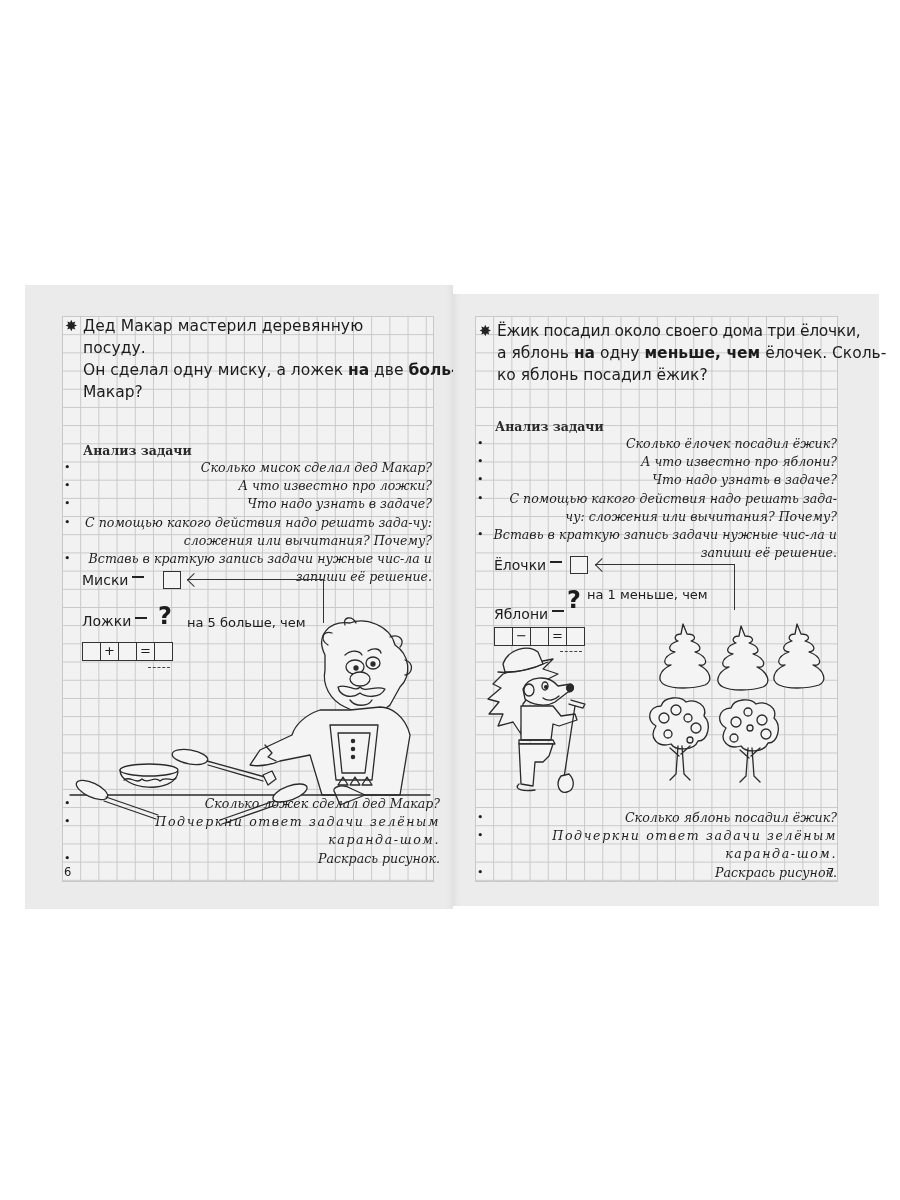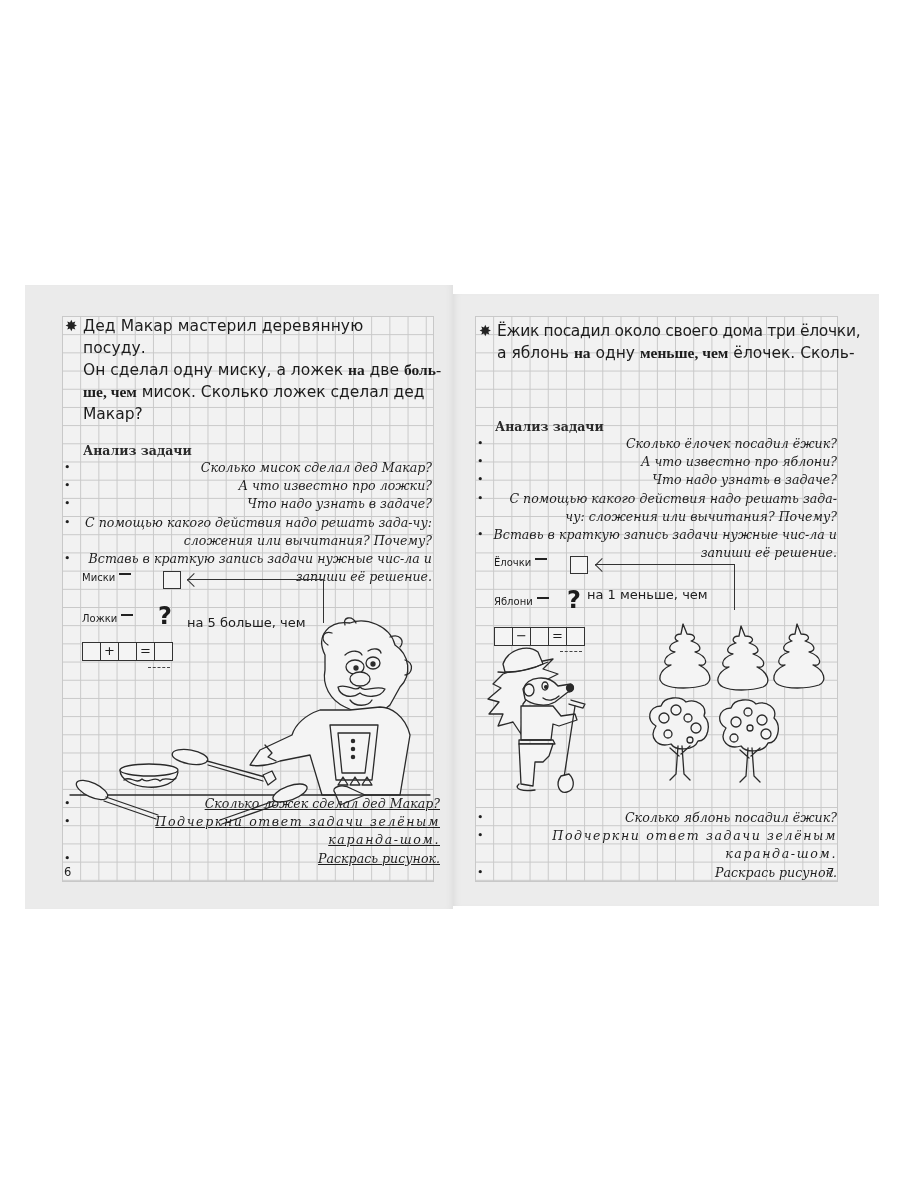--- a/index.html
+++ b/index.html
@@ -11,27 +11,27 @@
     background-color:#f2f2f2;
     background-image:
       linear-gradient(to right, #c8c8c8 1px, transparent 1px),
       linear-gradient(to bottom, #c8c8c8 1px, transparent 1px);
     background-size:18.2px 18.2px;
     border-right:1px solid #c8c8c8;border-bottom:1px solid #c8c8c8;}
   .page.left .grid{left:37px;top:31px;width:371px;height:565px;}
   .page.right .grid{left:22px;top:22px;width:362px;height:565px;}
   .task{position:absolute;font-family:"DejaVu Sans",sans-serif;font-size:15.5px;line-height:22px;color:#1c1c1c;}
   .task .star{position:absolute;left:-18px;top:0;font-size:15px;color:#222;}
-  .task b{font-weight:bold;font-family:Liberation Serif, serif;}
+  .task b{font-weight:bold;}
   .analysis-title{position:absolute;font-family:"DejaVu Serif",serif;font-weight:bold;font-size:12.5px;color:#2a2a2a;}
   .qlist{position:absolute;list-style:none;margin:0;padding:0;font-family:"DejaVu Serif",serif;font-style:italic;font-size:12.6px;line-height:18.2px;color:#1e1e1e;}
   .qlist li{position:relative;padding-left:18px;text-align:right;}
   .qlist li::before{content:"•";position:absolute;left:2px;top:0;font-style:normal;font-size:11px;}
   .qlist.spaced li.sp{letter-spacing:1.6px;}
-  .scheme-label{position:absolute;font-family:"DejaVu Sans",sans-serif;font-size:10px;color:#1c1c1c;white-space:nowrap;}
+  .scheme-label{position:absolute;font-family:"DejaVu Sans",sans-serif;font-size:14px;color:#1c1c1c;white-space:nowrap;}
   .dash{display:inline-block;width:12px;height:1.6px;background:#222;vertical-align:middle;margin:0 2px 8px 4px;}
   .box{position:absolute;width:16px;height:16px;border:1.4px solid #333;background:#f4f4f4;}
   .qmark{position:absolute;font-family:"DejaVu Sans",sans-serif;font-size:24px;font-weight:bold;color:#1c1c1c;}
   .cmp{position:absolute;font-family:"DejaVu Sans",sans-serif;font-size:13px;color:#1c1c1c;white-space:nowrap;}
   .arrow{position:absolute;border-top:1.4px solid #333;}
   .arrow-v{position:absolute;border-left:1.4px solid #333;}
   .arrowhead{position:absolute;width:9px;height:9px;border-left:1.4px solid #333;border-bottom:1.4px solid #333;transform:rotate(45deg);}
   .eq{position:absolute;display:flex;border:1.3px solid #333;height:17px;background:#f4f4f4;}
   .eq span{display:block;width:17px;height:17px;border-right:1.3px solid #333;font-size:13px;line-height:16px;text-align:center;font-family:"DejaVu Sans",sans-serif;}
   .eq span:last-child{border-right:none;}
@@ -45,21 +45,20 @@
 </head>
 <body>
 
 <div class="page left">
   <div class="grid"></div>
 
   <div class="task" style="left:58px;top:30px;width:348px;">
     <span class="star">✸</span>
     <div style="letter-spacing:0.1px;">Дед Макар мастерил деревянную посуду.</div>
     <div style="white-space:nowrap;">Он сделал одну миску, а ложек <b>на</b> две <b>боль-</b></div>
-    <div style="white-space:nowrap;"><b>ше, чем</b> мисок. Сколько ложек сделал дед</div>
     <div>Макар?</div>
   </div>
 
   <div class="analysis-title" style="left:58px;top:158px;">Анализ задачи</div>
 
   <ul class="qlist" style="left:37px;top:174px;width:370px;">
     <li>Сколько мисок сделал дед Макар?</li>
     <li>А что известно про ложки?</li>
     <li>Что надо узнать в задаче?</li>
     <li>С помощью какого действия надо решать зада-чу: сложения или вычитания? Почему?</li>
@@ -121,57 +120,58 @@
 
     <ellipse class="fillw" cx="130" cy="142" rx="18" ry="7" transform="rotate(10 130 142)"></ellipse>
     <path d="M147 146 L205 162 M148 150 L203 166"></path>
     <path class="fillw" d="M203 160 L212 156 L216 164 L208 170 Z"></path>
     <ellipse class="fillw" cx="32" cy="175" rx="17" ry="7" transform="rotate(25 32 175)"></ellipse>
     <path d="M46 182 L98 200 M44 186 L96 204"></path>
     <ellipse class="fillw" cx="230" cy="178" rx="18" ry="7" transform="rotate(-20 230 178)"></ellipse>
     <path d="M214 186 L160 205 M216 190 L162 209"></path>
   </svg>
 
-  <ul class="qlist spaced" style="left:37px;top:510px;width:378px;text-decoration:underline;">
+  <ul class="qlist spaced" style="left:37px;top:510px;width:378px;">
     <li>Сколько ложек сделал дед Макар?</li>
     <li class="sp">Подчеркни ответ задачи зелёным каранда-шом.</li>
     <li>Раскрась рисунок.</li>
   </ul>
 
   <div class="pagenum" style="left:39px;top:580px;">6</div>
 </div>
 
 <div class="page right">
   <div class="grid"></div>
 
   <div class="task" style="left:44px;top:26px;width:350px;">
     <span class="star">✸</span>
     <div style="white-space:nowrap;letter-spacing:-0.3px;">Ёжик посадил около своего дома три ёлочки,</div>
     <div style="white-space:nowrap;">а яблонь <b>на</b> одну <b>меньше, чем</b> ёлочек. Сколь-</div>
+    <div>ко яблонь посадил ёжик?</div>
   </div>
 
   <div class="analysis-title" style="left:42px;top:125px;">Анализ задачи</div>
 
   <ul class="qlist" style="left:22px;top:141px;width:362px;">
     <li>Сколько ёлочек посадил ёжик?</li>
     <li>А что известно про яблони?</li>
     <li>Что надо узнать в задаче?</li>
     <li>С помощью какого действия надо решать зада-чу: сложения или вычитания? Почему?</li>
     <li>Вставь в краткую запись задачи нужные чис-ла и запиши её решение.</li>
   </ul>
 
   <div class="scheme-label" style="left:41px;top:263px;">
     <span>Ёлочки</span><span class="dash"></span>
   </div>
   <div class="box" style="left:117px;top:262px;"></div>
   <div class="arrowhead" style="left:144px;top:266px;"></div>
   <div class="arrow" style="left:142px;top:270px;width:140px;"></div>
   <div class="arrow-v" style="left:281px;top:270px;height:46px;"></div>
 
-  <div class="scheme-label" style="left:41px;top:302px;">
+  <div class="scheme-label" style="left:41px;top:312px;">
     <span>Яблони</span><span class="dash"></span>
   </div>
   <div class="qmark" style="left:114px;top:292px;">?</div>
   <div class="cmp" style="left:134px;top:293px;">на 1 меньше, чем</div>
 
   <div class="eq" style="left:41px;top:333px;">
     <span></span>
     <span>−</span>
     <span></span>
     <span>=</span>

